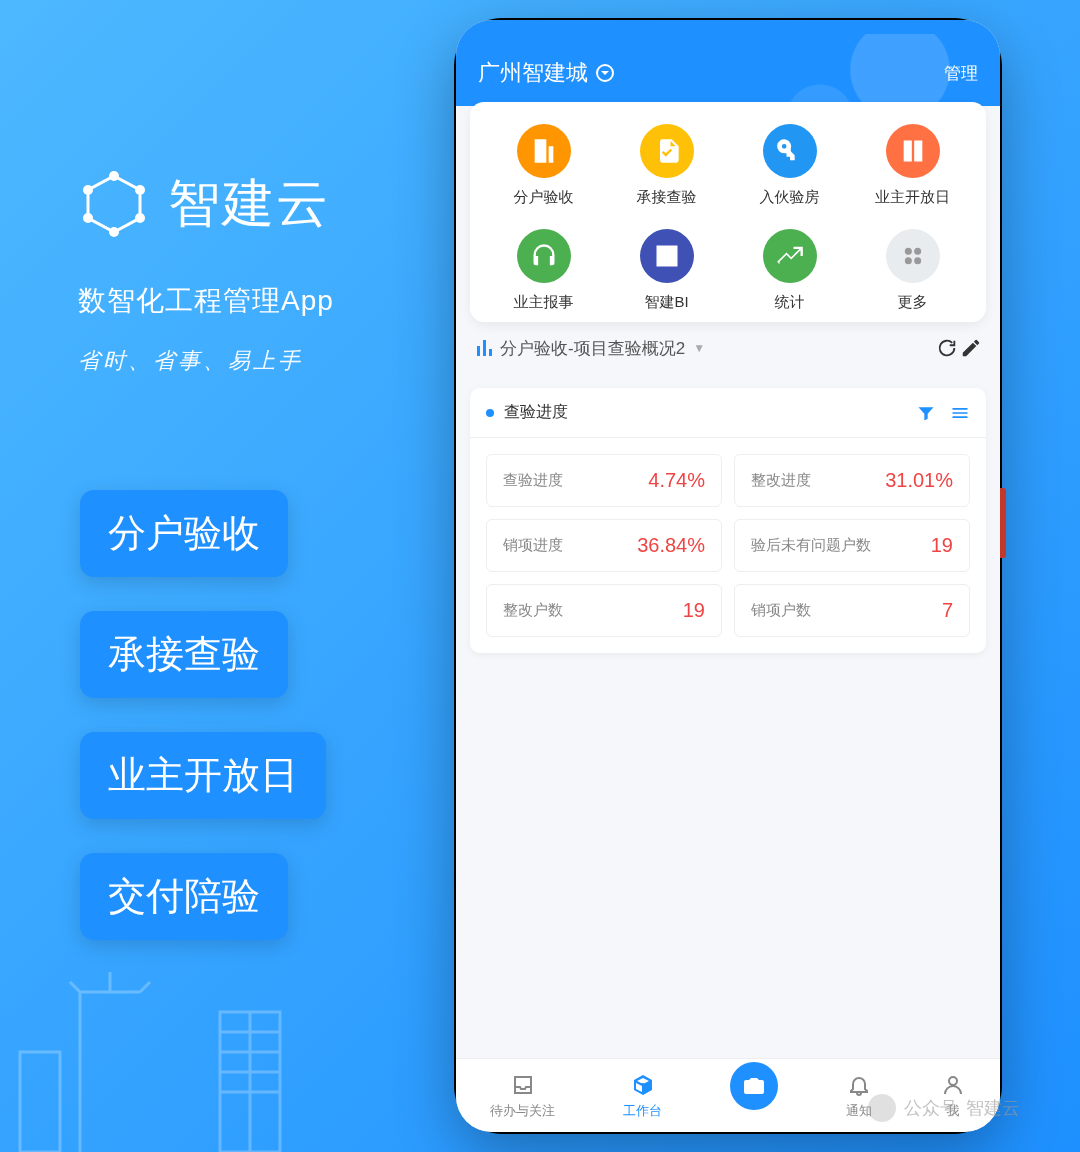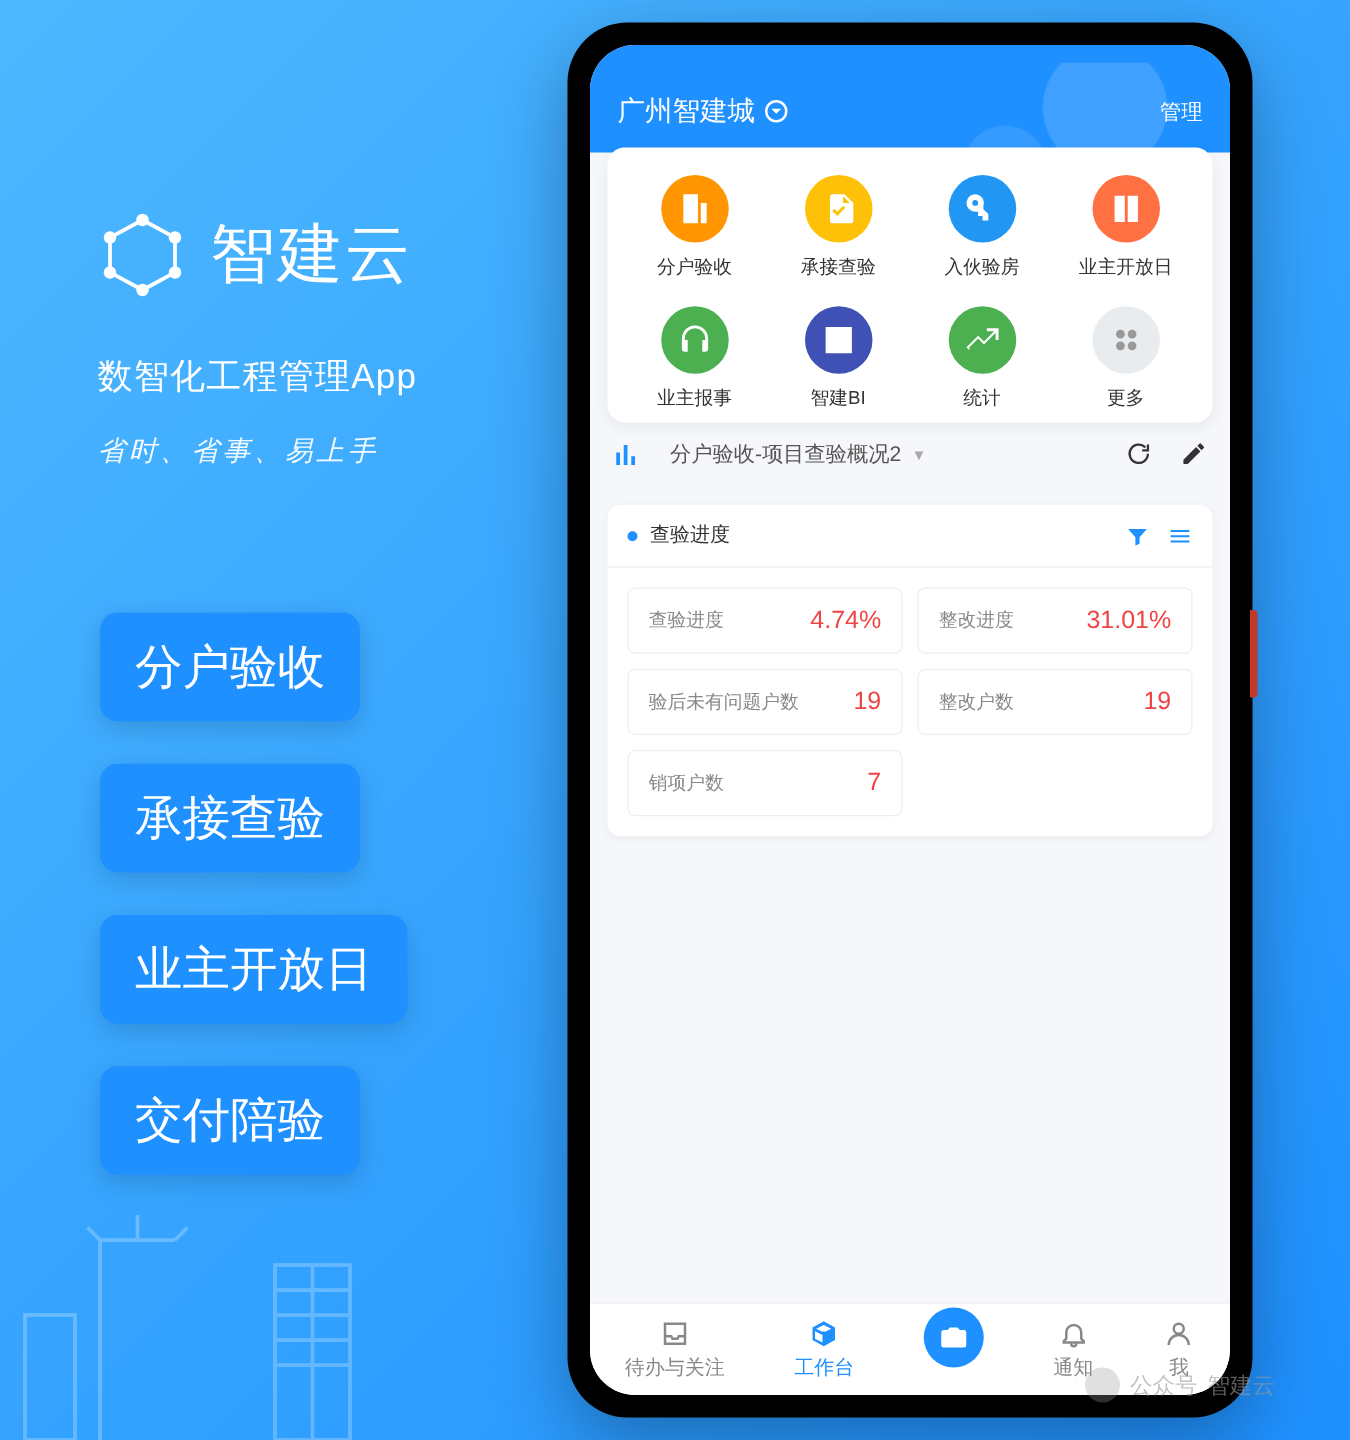--- a/index.html
+++ b/index.html
@@ -8,56 +8,56 @@
 .logo-row{display:flex;align-items:center;gap:18px;margin-bottom:42px}
 .logo-icon{width:72px;height:72px}
 .logo-text{font-size:52px;font-weight:300;letter-spacing:2px}
 .subtitle{font-size:28px;font-weight:300;letter-spacing:1px;margin-bottom:26px}
 .slogan{font-size:22px;font-style:italic;font-weight:300;letter-spacing:3px;opacity:.95}
 .tags{position:absolute;left:80px;top:490px}
 .tag{background:#1e90ff;color:#fff;font-size:38px;font-weight:500;padding:18px 28px;border-radius:14px;display:inline-block;box-shadow:0 6px 20px rgba(0,0,0,.15);margin-bottom:34px}
 .tag:nth-child(2){margin-left:78px}
 .tag:nth-child(3){margin-left:150px}
 .tag:nth-child(4){margin-left:240px}
-.phone{position:absolute;right:78px;top:18px;width:548px;height:1116px;background:#000;border-radius:48px;padding:18px;box-shadow:0 20px 60px rgba(0,0,0,.3)}
+.phone{position:absolute;right:78px;top:18px;width:548px;height:1116px;background:#000;border-radius:48px;padding:2px;box-shadow:0 20px 60px rgba(0,0,0,.3)}
 .phone::after{content:"";position:absolute;right:-4px;top:470px;width:6px;height:70px;background:#c0392b;border-radius:0 3px 3px 0}
 .screen{width:100%;height:100%;background:#f5f7fa;border-radius:36px;overflow:hidden;position:relative}
 .topbar{height:24px;background:#1e90ff}
 .header{background:#1e90ff;color:#fff;padding:14px 22px 18px;display:flex;justify-content:space-between;align-items:center;position:relative}
 .header::before{content:"";position:absolute;right:40px;top:-10px;width:200px;height:120px;background:radial-gradient(circle at 70% 30%,rgba(255,255,255,.15) 30%,transparent 31%),radial-gradient(circle at 30% 70%,rgba(255,255,255,.1) 20%,transparent 21%);pointer-events:none}
 .title-wrap{display:flex;align-items:center;gap:8px;font-size:22px;font-weight:500}
 .drop-ic{width:18px;height:18px;border:2px solid #fff;border-radius:50%;display:flex;align-items:center;justify-content:center}
 .drop-ic::after{content:"";border:4px solid transparent;border-top-color:#fff;margin-top:4px}
 .manage{font-size:17px}
 .card{background:#fff;margin:0 14px;border-radius:14px;padding:22px 16px 10px;box-shadow:0 4px 12px rgba(0,0,0,.06);margin-top:-4px;position:relative;z-index:2}
 .grid{display:grid;grid-template-columns:repeat(4,1fr);gap:22px 8px}
 .app-item{display:flex;flex-direction:column;align-items:center;gap:10px}
 .app-ic{width:54px;height:54px;border-radius:50%;display:flex;align-items:center;justify-content:center}
 .app-ic svg{width:28px;height:28px;fill:#fff}
 .app-label{font-size:15px;color:#333}
 .more-ic{background:#e8ecef!important}
 .more-ic svg{fill:#999}
 .section{padding:14px 18px}
-.chart-hdr{display:flex;align-items:flex-start;gap:22px}
+.chart-hdr{display:flex;align-items:center;gap:2px}
 .bars-ic{color:#1e90ff;width:24px;height:24px}
 .dd{flex:1;color:#555;font-size:17px;display:flex;align-items:center;gap:8px}
 .dd-arrow{color:#aaa;font-size:12px}
 .refresh-ic,.edit-ic{color:#333}
 .panel{background:#fff;margin:14px 14px 0;border-radius:10px;box-shadow:0 2px 8px rgba(0,0,0,.05)}
 .panel-hdr{display:flex;align-items:center;justify-content:space-between;padding:14px 16px;border-bottom:1px solid #eee}
 .panel-title{display:flex;align-items:center;gap:10px;font-size:16px;color:#333}
 .dot{width:8px;height:8px;background:#1e90ff;border-radius:50%}
 .panel-actions{display:flex;gap:14px;color:#1e90ff}
 .panel-actions svg{width:20px;height:20px;fill:#1e90ff}
 .stats{padding:16px;display:grid;grid-template-columns:1fr 1fr;gap:12px}
 .stat{border:1px solid #eee;border-radius:6px;padding:14px 16px;display:flex;justify-content:space-between;align-items:center}
 .stat-label{color:#888;font-size:15px}
 .stat-val{color:#ef4444;font-size:20px;font-weight:400}
 .navbar{position:absolute;bottom:0;left:0;right:0;height:74px;background:#fff;border-top:1px solid #eee;display:flex;justify-content:space-around;align-items:center}
-.nav-item{display:flex;flex-direction:column;align-items:center;gap:4px;color:#888;font-size:16px}
+.nav-item{display:flex;flex-direction:column;align-items:center;gap:4px;color:#888;font-size:13px}
 .nav-item.active{color:#1e90ff}
 .nav-ic{width:26px;height:26px;display:flex;align-items:center;justify-content:center}
 .nav-ic svg{width:24px;height:24px}
 .cam{background:#1e90ff;width:48px;height:48px;border-radius:50%;display:flex;align-items:center;justify-content:center;margin-top:-20px}
 .cam svg{fill:#fff;width:24px;height:24px}
 .watermark{position:absolute;bottom:30px;right:60px;display:flex;align-items:center;gap:8px;color:#999;font-size:18px;opacity:.6}
 .watermark-ic{width:28px;height:28px;background:#999;border-radius:50%;opacity:.5}
 .cityscape{position:absolute;bottom:0;left:0;width:320px;height:240px;opacity:.25}
 </style>
 </head>
@@ -222,20 +222,24 @@
       <div class="stats" id="stats-grid">
           <div class="stat">
             <span class="stat-label">查验进度</span>
             <span class="stat-val">4.74%</span>
           </div>
           <div class="stat">
             <span class="stat-label">整改进度</span>
             <span class="stat-val">31.01%</span>
           </div>
           <div class="stat">
+            <span class="stat-label">销项进度</span>
+            <span class="stat-val">36.84%</span>
+          </div>
+          <div class="stat">
             <span class="stat-label">验后未有问题户数</span>
             <span class="stat-val">19</span>
           </div>
           <div class="stat">
             <span class="stat-label">整改户数</span>
             <span class="stat-val">19</span>
           </div>
           <div class="stat">
             <span class="stat-label">销项户数</span>
             <span class="stat-val">7</span>

